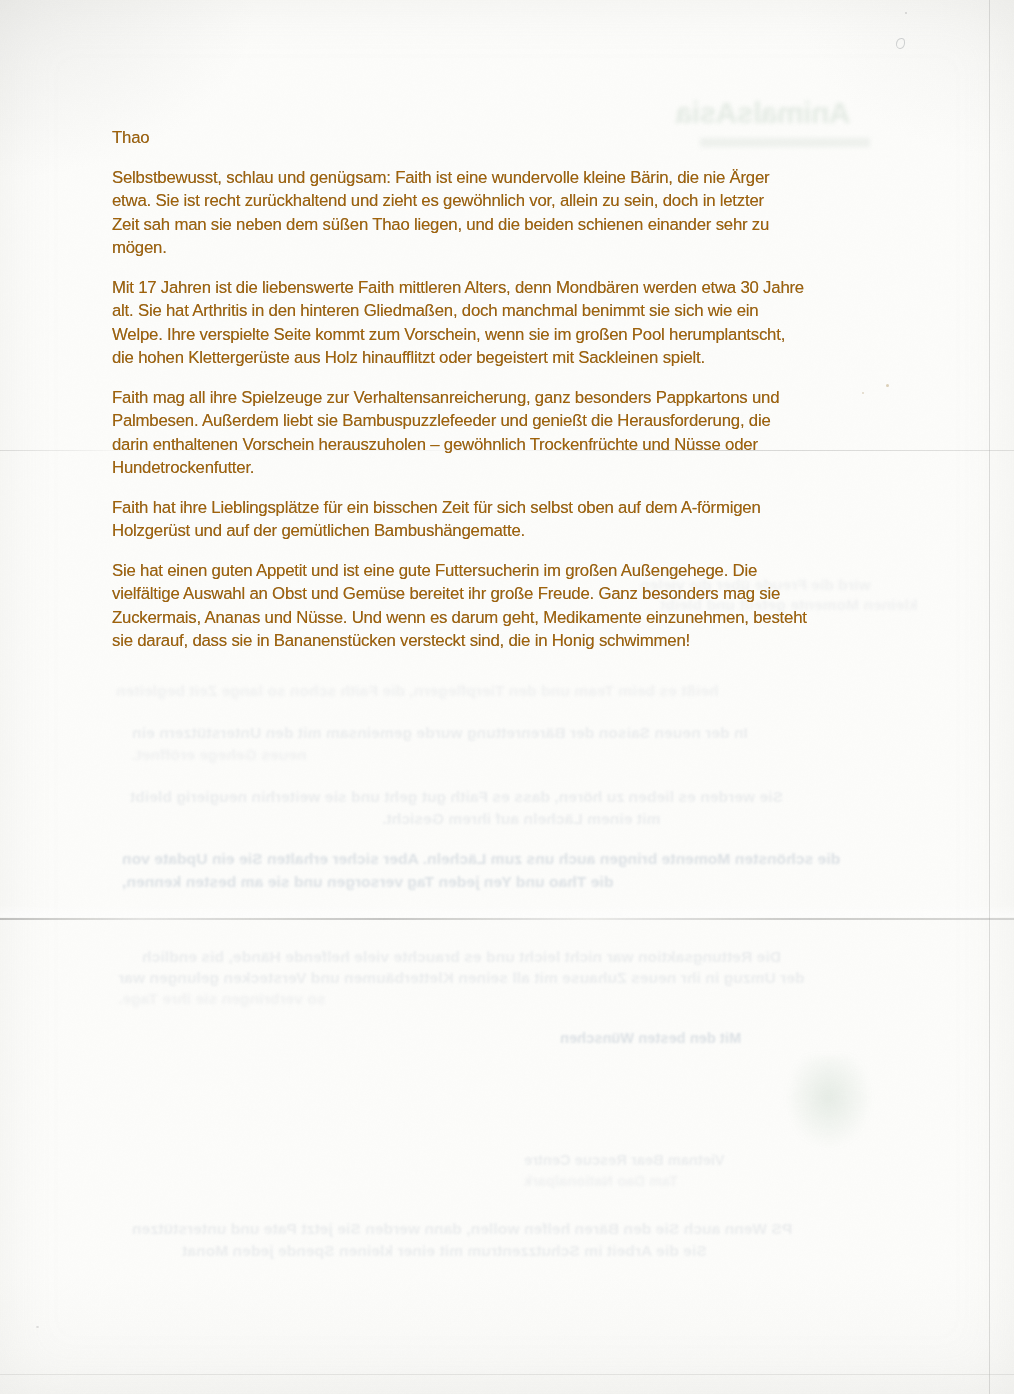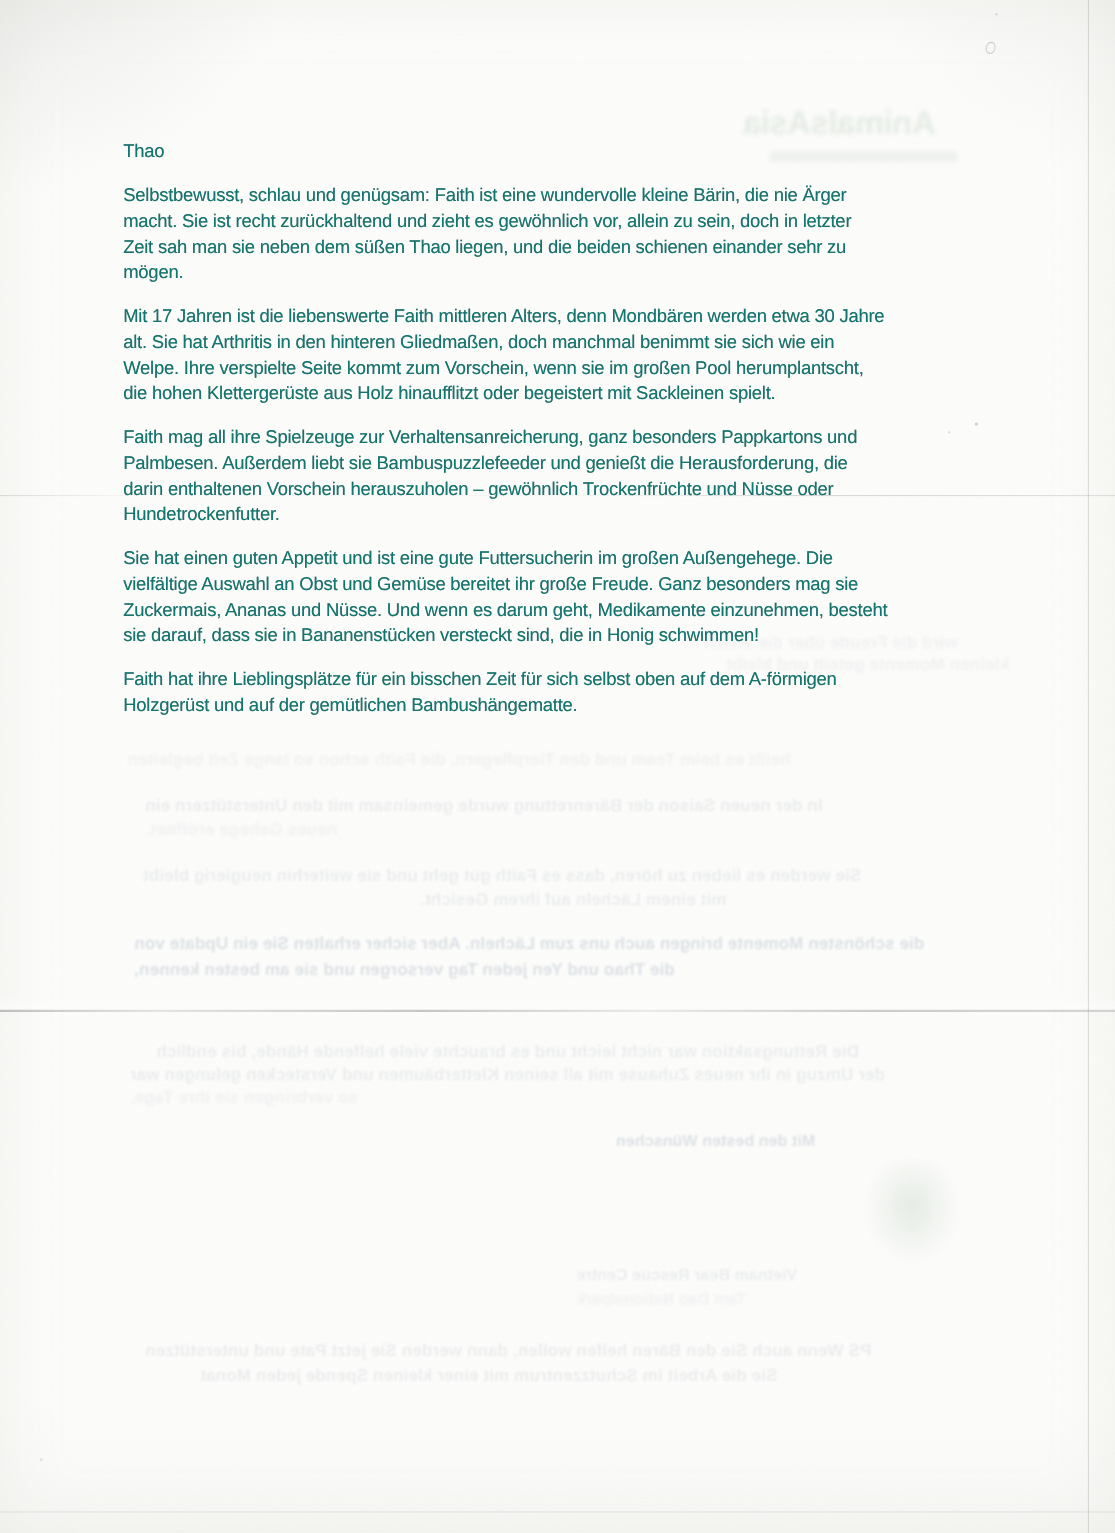--- a/index.html
+++ b/index.html
@@ -18,21 +18,21 @@
     background:radial-gradient(ellipse at 0% 0%,rgba(185,185,182,0.20),rgba(185,185,182,0) 70%);}
   .tint-topright{position:absolute;right:0;top:0;width:220px;height:160px;
     background:radial-gradient(ellipse at 100% 0%,rgba(200,200,196,0.14),rgba(200,200,196,0) 70%);}
   .tint-bottom{position:absolute;left:0;bottom:0;width:100%;height:120px;
     background:linear-gradient(0deg,rgba(210,210,205,0.10),rgba(210,210,205,0));}
   .noise{position:absolute;left:0;top:0;opacity:.55;pointer-events:none;}
 
   
   .letter{
     position:absolute;left:112px;top:126px;width:868px;
-    color:#0f766e;
+    color:#a16207;
     font-size:16.8px;line-height:23.5px;letter-spacing:-0.22px;
     text-shadow:0 0 .4px rgba(74,79,85,.55);
   }
   .greeting{margin:0 0 16px 0;}
   .para{margin:0 0 16px 0;white-space:pre-line;}
 
   
   .bleed{
     position:absolute;white-space:nowrap;
     transform:scaleX(-1);
@@ -119,37 +119,37 @@
   <div class="bleed" style="left:524px;top:1152px;font-size:14.5px;">Vietnam Bear Rescue Centre</div>
   <div class="bleed soft" style="left:524px;top:1173px;font-size:14.5px;">Tam Dao Nationalpark</div>
   <div class="bleed" style="left:132px;top:1220px;">PS Wenn auch Sie den Bären helfen wollen, dann werden Sie jetzt Pate und unterstützen</div>
   <div class="bleed" style="left:182px;top:1242px;">Sie die Arbeit im Schutzzentrum mit einer kleinen Spende jeden Monat</div>
 
   <div class="green-smudge"></div>
 
   <div class="letter">
     <div class="greeting">Thao</div>
     <p class="para">Selbstbewusst, schlau und genügsam: Faith ist eine wundervolle kleine Bärin, die nie Ärger
-macht. Sie ist recht zurückhaltend und zieht es gewöhnlich vor, allein zu sein, doch in letzter
+etwa. Sie ist recht zurückhaltend und zieht es gewöhnlich vor, allein zu sein, doch in letzter
 Zeit sah man sie neben dem süßen Thao liegen, und die beiden schienen einander sehr zu
 mögen.</p>
     <p class="para">Mit 17 Jahren ist die liebenswerte Faith mittleren Alters, denn Mondbären werden etwa 30 Jahre
 alt. Sie hat Arthritis in den hinteren Gliedmaßen, doch manchmal benimmt sie sich wie ein
 Welpe. Ihre verspielte Seite kommt zum Vorschein, wenn sie im großen Pool herumplantscht,
 die hohen Klettergerüste aus Holz hinaufflitzt oder begeistert mit Sackleinen spielt.</p>
     <p class="para">Faith mag all ihre Spielzeuge zur Verhaltensanreicherung, ganz besonders Pappkartons und
 Palmbesen. Außerdem liebt sie Bambuspuzzlefeeder und genießt die Herausforderung, die
 darin enthaltenen Vorschein herauszuholen – gewöhnlich Trockenfrüchte und Nüsse oder
 Hundetrockenfutter.</p>
+    <p class="para">Faith hat ihre Lieblingsplätze für ein bisschen Zeit für sich selbst oben auf dem A-förmigen
+Holzgerüst und auf der gemütlichen Bambushängematte.</p>
     <p class="para">Sie hat einen guten Appetit und ist eine gute Futtersucherin im großen Außengehege. Die
 vielfältige Auswahl an Obst und Gemüse bereitet ihr große Freude. Ganz besonders mag sie
 Zuckermais, Ananas und Nüsse. Und wenn es darum geht, Medikamente einzunehmen, besteht
 sie darauf, dass sie in Bananenstücken versteckt sind, die in Honig schwimmen!</p>
-    <p class="para">Faith hat ihre Lieblingsplätze für ein bisschen Zeit für sich selbst oben auf dem A-förmigen
-Holzgerüst und auf der gemütlichen Bambushängematte.</p>
   </div>
 
   <div class="crease-line"></div>
   <div class="fold-highlight"></div>
   <div class="fold-line"></div>
   <div class="scan-edge-v"></div>
   <div class="scan-edge-b"></div>
   <div class="speck sp1"></div>
   <div class="speck sp2"></div>
   <div class="speck sp3"></div>

